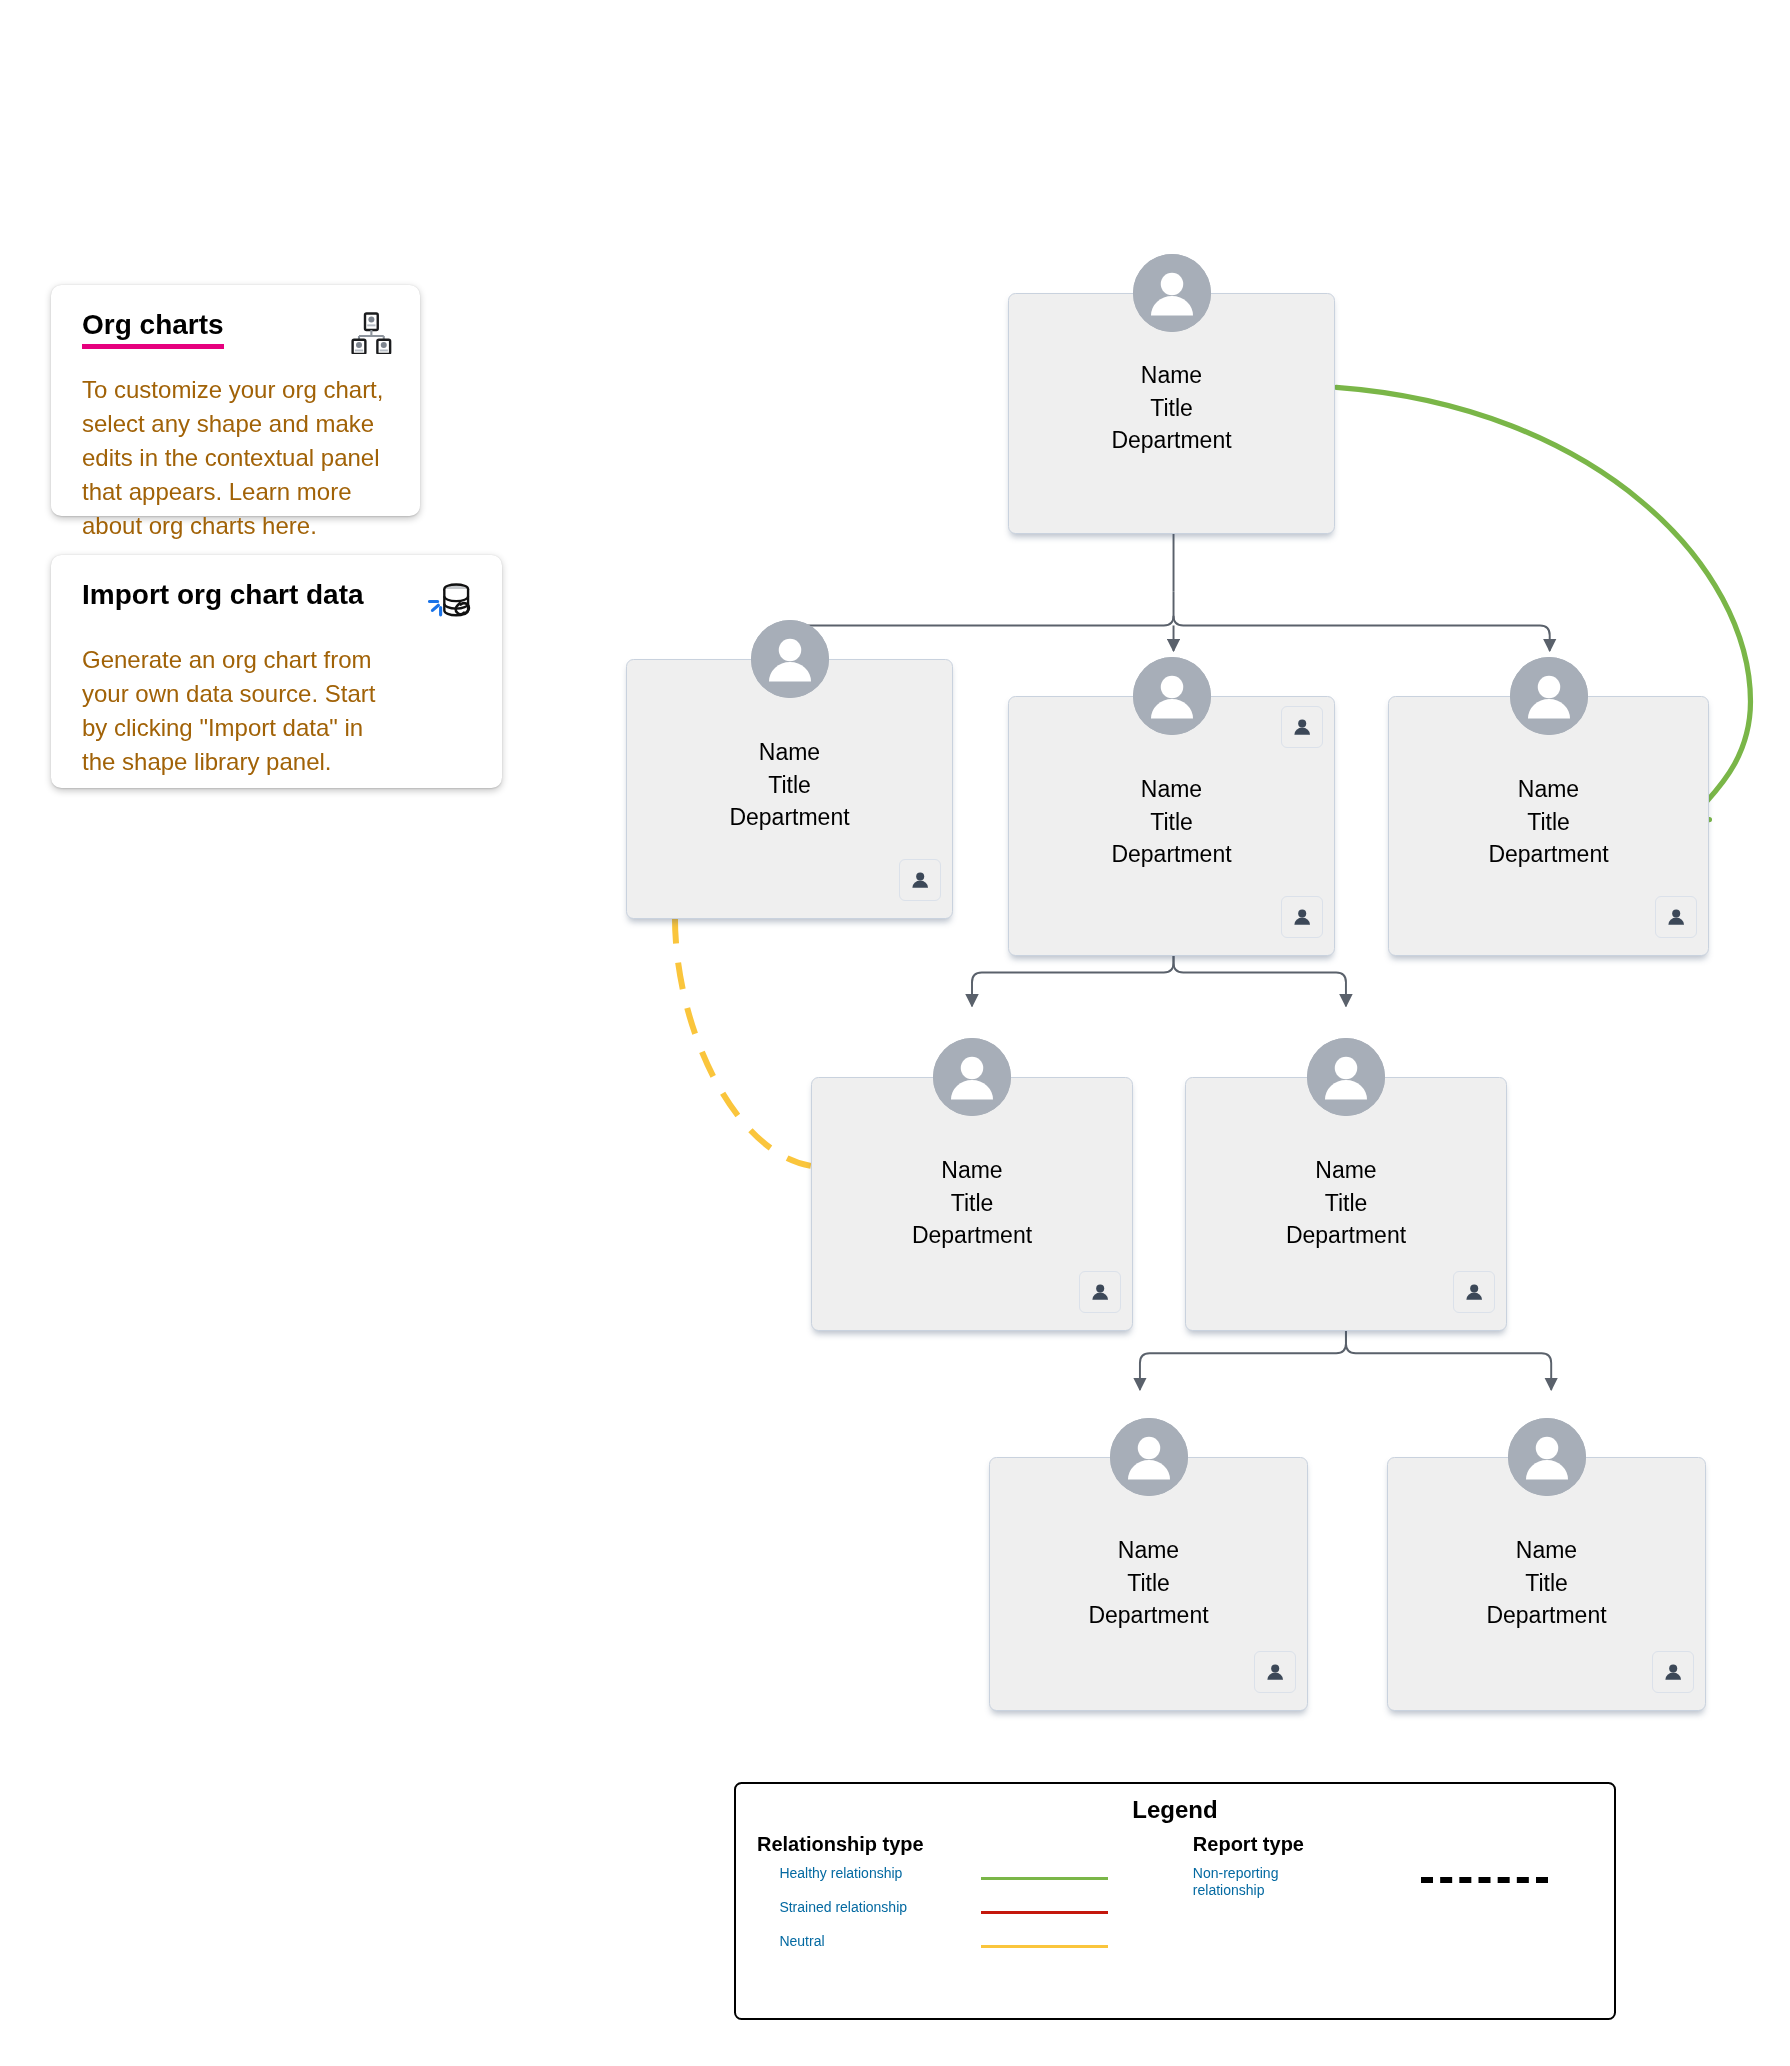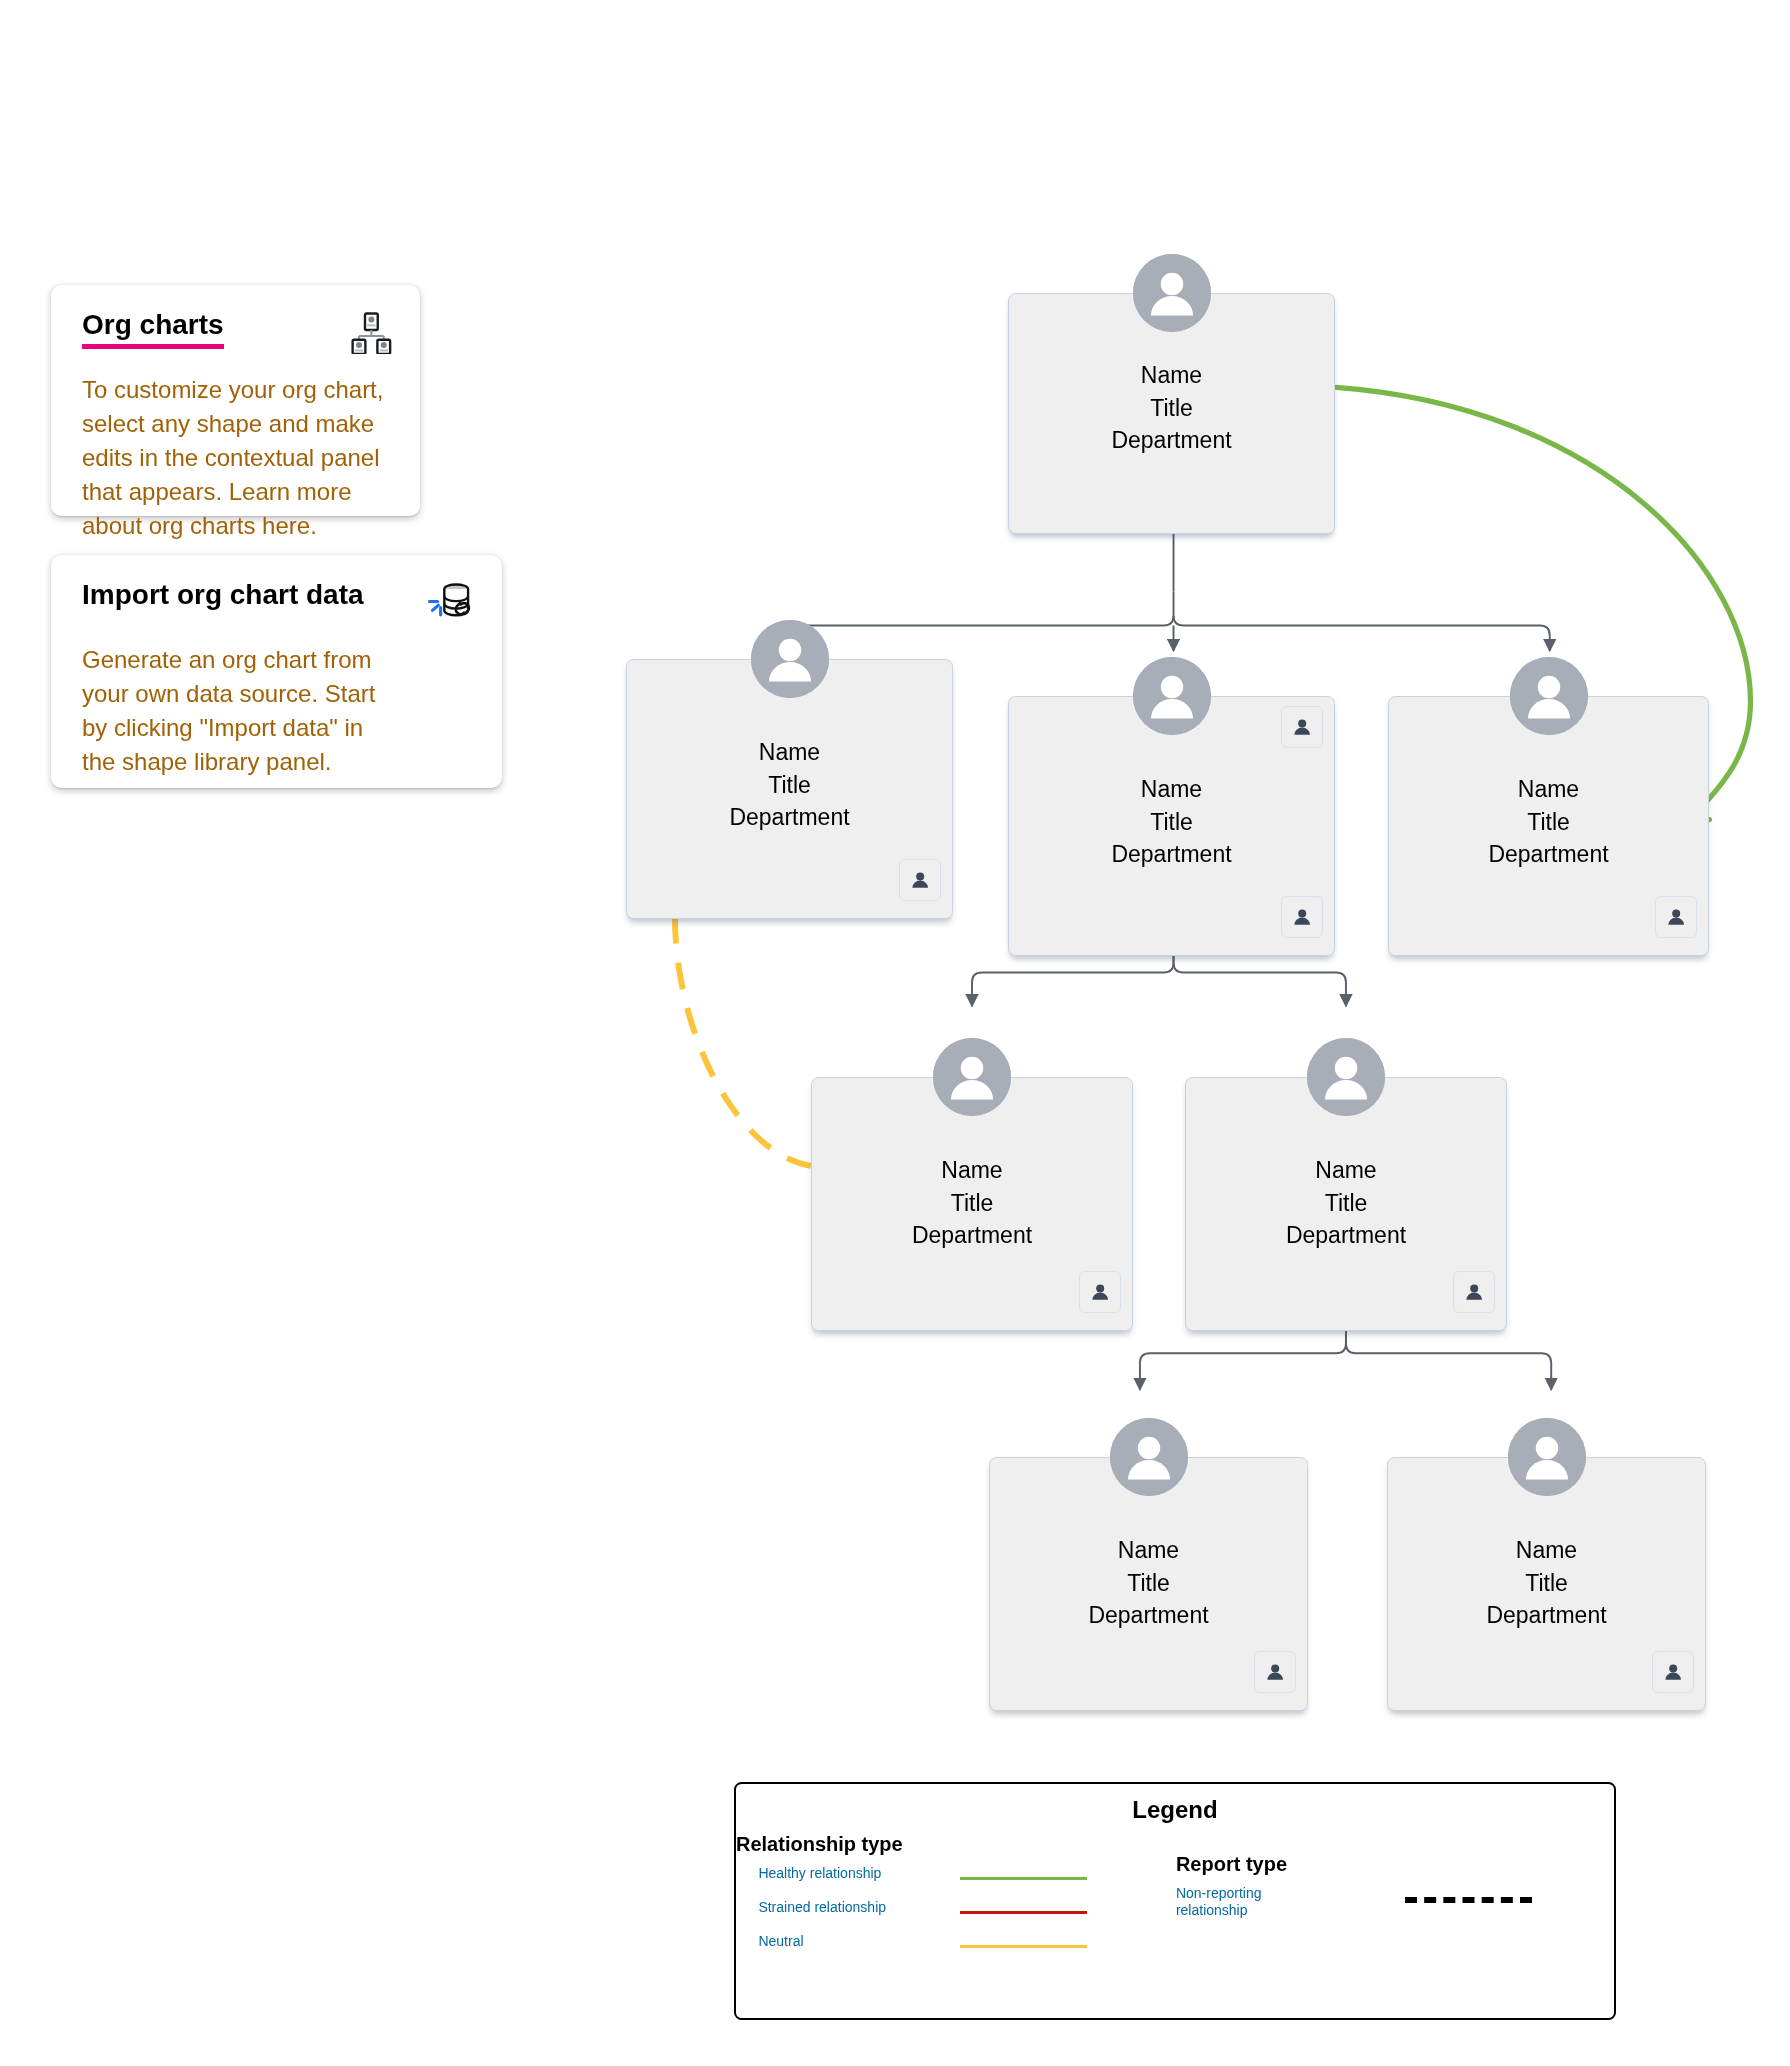--- a/index.html
+++ b/index.html
@@ -131,22 +131,22 @@
     font-size: 24px;
     font-weight: bold;
     color: #000;
     margin-top: 12px;
   }
   .legend-cols {
     display: flex;
     margin-top: 9px;
   }
   .legend-col { position: relative; }
-  .legend-col.left  { width: 407px; }
-  .legend-col.right { width: 448px; padding-left: 10.5px; margin-top: 20px; }
+  .legend-col.left  { width: 407px; padding-left: 21px; }
+  .legend-col.right { width: 448px; padding-left: 10.5px; }
   .legend-heading {
     font-size: 20px;
     font-weight: bold;
     color: #000;
     margin-bottom: 9px;
   }
   .legend-row {
     display: flex;
     align-items: flex-start;
     height: 34px;

